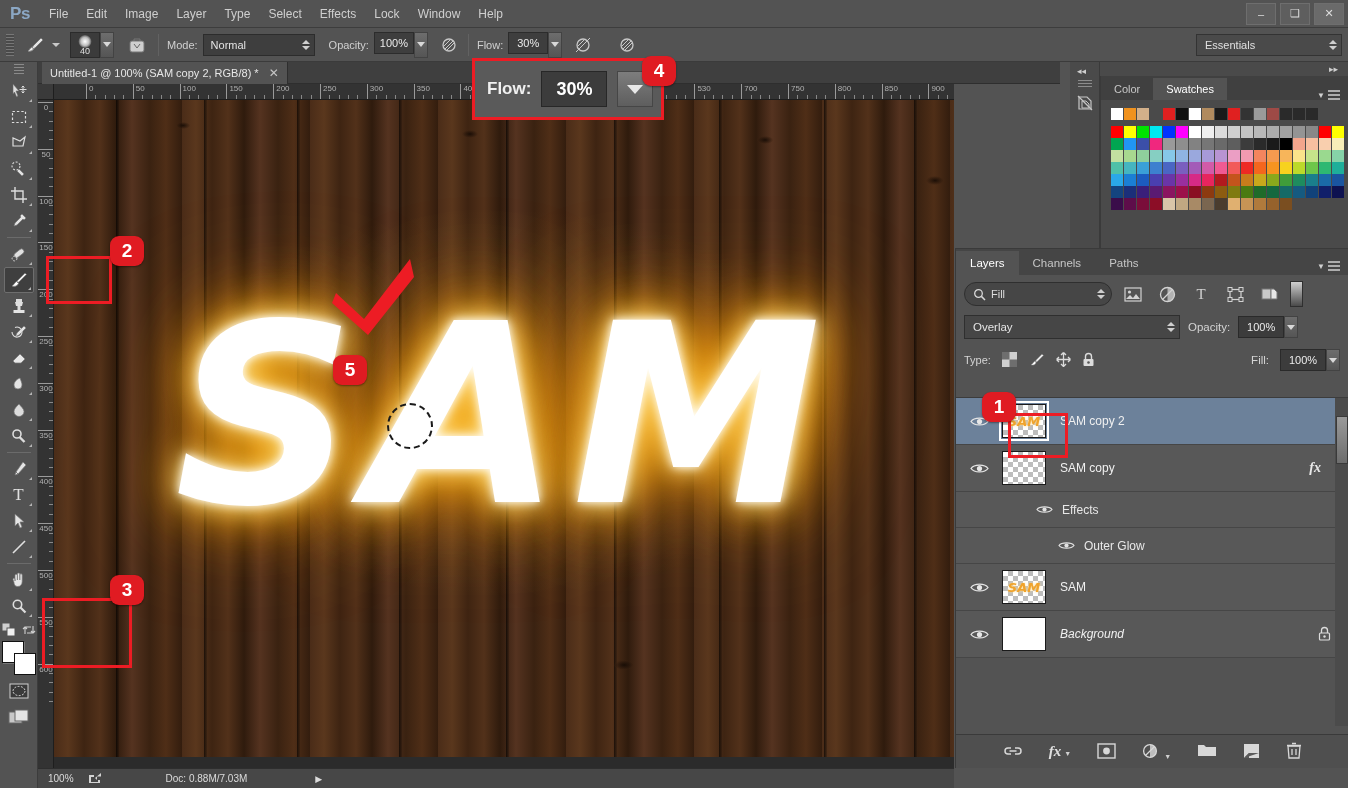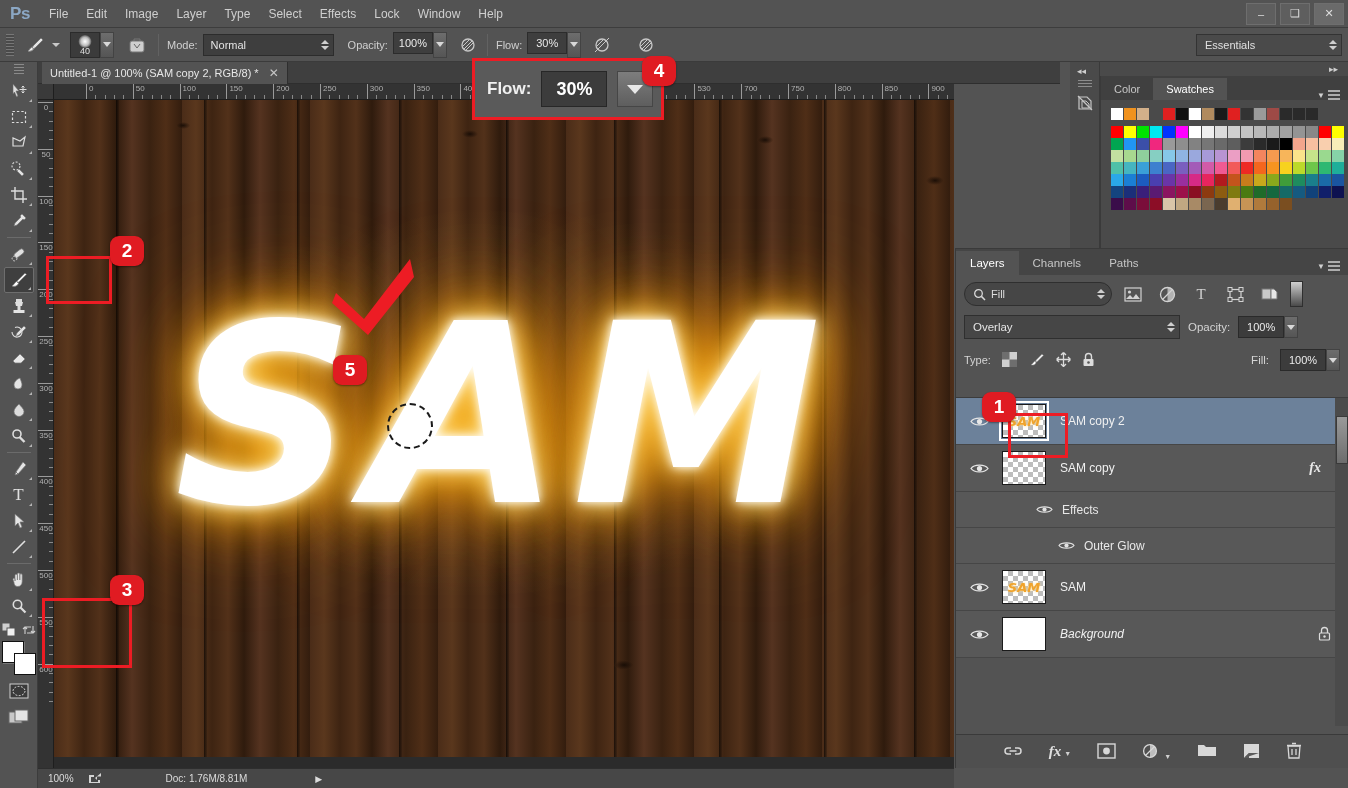--- a/index.html
+++ b/index.html
@@ -306,21 +306,21 @@
       <svg width="20" height="20" viewBox="0 0 20 20">
           <rect x="3" y="6" width="14" height="11" rx="2" fill="#cfcfcf" stroke="#777"></rect>
           <path d="M7 6V4h6v2" fill="none" stroke="#777"></path>
           <path d="M7 9l3 4 3-4" fill="none" stroke="#666"></path>
         </svg>
     </div>
 
     <div class="sep"></div>
 
     <span class="ob-label">Mode:</span>
-    <div class="select-box" style="width:131px">
+    <div class="select-box" style="width:112px">
       <span>Normal</span>
       <span class="spin">
           <i class="up"></i>
           <i class="dn"></i>
         </span>
     </div>
 
     <span class="ob-label" style="margin-left:14px">Opacity:</span>
     <div style="display:flex">
       <div class="num-box">100%</div>
@@ -729,21 +729,21 @@
   </div>
 
   <div class="statusbar">
     <span>100%</span>
     <span>
       <svg width="14" height="12" viewBox="0 0 14 12">
           <path d="M1 11V3h5v2H3v5h7V8h2v3z" fill="#d4d4d4"></path>
           <path d="M7 6l6-5v3.5H9V8z" fill="#d4d4d4"></path>
         </svg>
     </span>
-    <span style="margin-left:50px">Doc: 1.76M/8.81M</span>
+    <span style="margin-left:50px">Doc: 0.88M/7.03M</span>
     <span style="margin-left:54px;font-size:9px">▶</span>
   </div>
 
   <div class="minidock">
     <div class="collapse-arrows" style="left:7px">◂◂</div>
     <div class="dgrip" style="margin-top:18px"></div>
     <div style="display:flex;justify-content:center;margin-top:6px">
       <svg width="20" height="20" viewBox="0 0 20 20">
           <path d="M4 4h8l4 4v8H4z" fill="none" stroke="#c6c6c6" stroke-width="1.2"></path>
           <path d="M3 3l14 14" stroke="#c6c6c6" stroke-width="1.2"></path>

